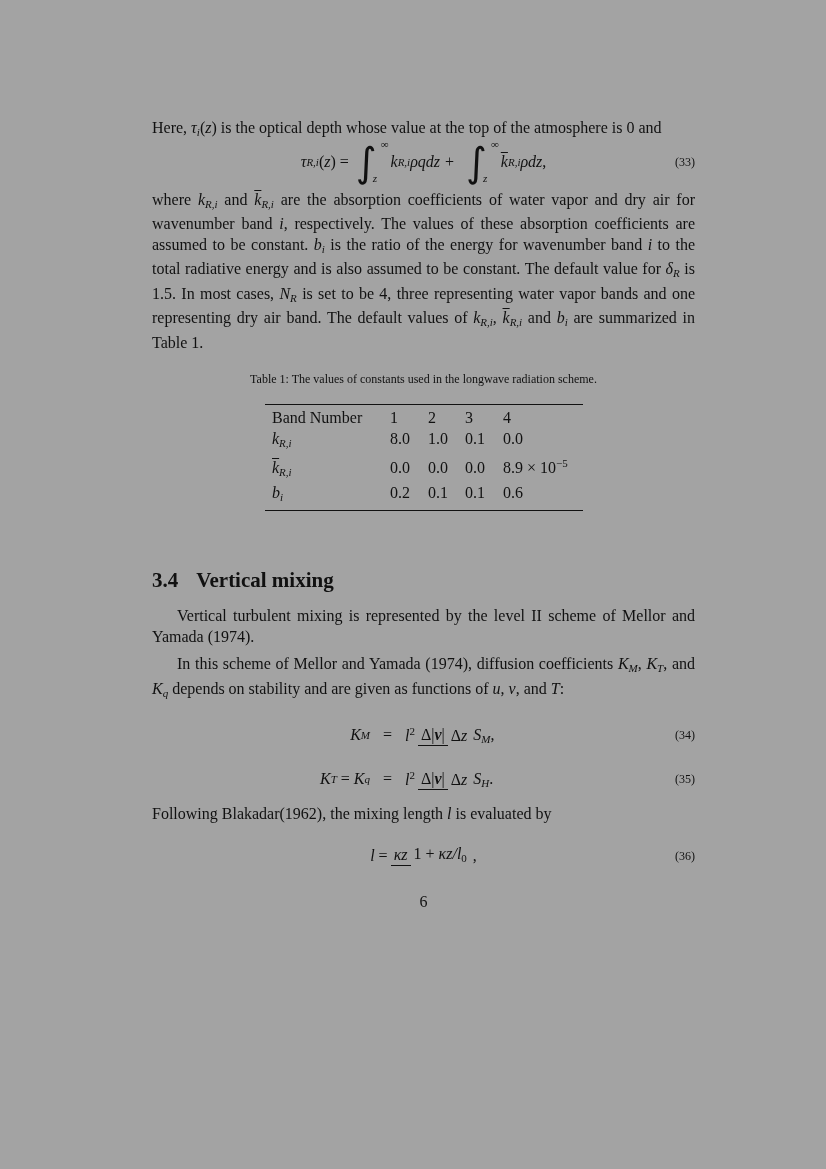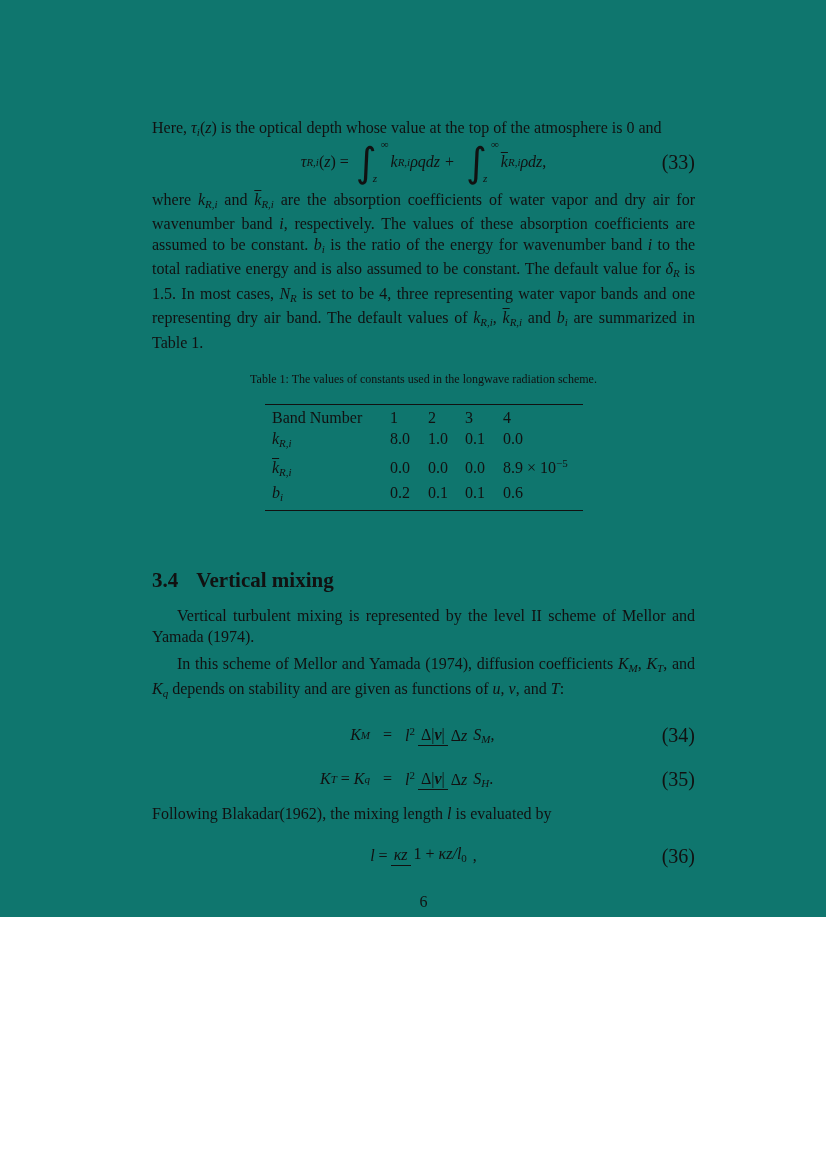--- a/index.html
+++ b/index.html
@@ -1,17 +1,17 @@
 <!DOCTYPE html>
 <html><head>
 <meta charset="utf-8">
 <style>
   html,body { margin:0; padding:0; background:#ffffff; }
   .page {
-    position:relative; width:826px; height:917px; background:#0f766e;
+    position:relative; width:826px; height:1169px; background:#a3a3a3;
     font-family:"Liberation Serif","DejaVu Serif",serif; color:#111;
     overflow:hidden;
     text-decoration:underline;
   }
   .content { position:absolute; left:152px; top:118px; width:543px; }
 
   .body-text { font-size:16px; line-height:20.5px; text-align:justify; margin:0; }
   .indent { text-indent:25px; }
 
   .it  { font-style:italic; }
@@ -20,21 +20,21 @@
   .sub { font-size:11px; vertical-align:-3px; }
   .sup { font-size:11px; vertical-align:6px; }
 
   
   .eq-display {
     display:flex; align-items:center; justify-content:center;
     position:relative; font-size:16px;
   }
   .eq-33 { height:54px; margin-top:-8px; }
   .eq-36 { height:48px; margin-top:7px; }
-  .eq-num { position:absolute; right:0; top:50%; transform:translateY(-50%); font-size:20px; }
+  .eq-num { position:absolute; right:0; top:50%; transform:translateY(-50%); font-size:12px; }
   .eq-seg { display:inline-flex; align-items:center; white-space:pre; }
   .eq-op { margin:0 5px; }
 
   .integral { display:flex; align-items:center; margin:0 2px 0 7px; }
   .int-glyph { font-family:"DejaVu Sans","DejaVu Serif",serif; font-size:40px; line-height:44px; }
   .int-bounds { display:flex; flex-direction:column; justify-content:space-between;
                 height:46px; font-size:11px; line-height:11px; }
   .int-sup { margin-left:4px; }
   .int-sub { margin-left:-4px; margin-bottom:1px; }
 

